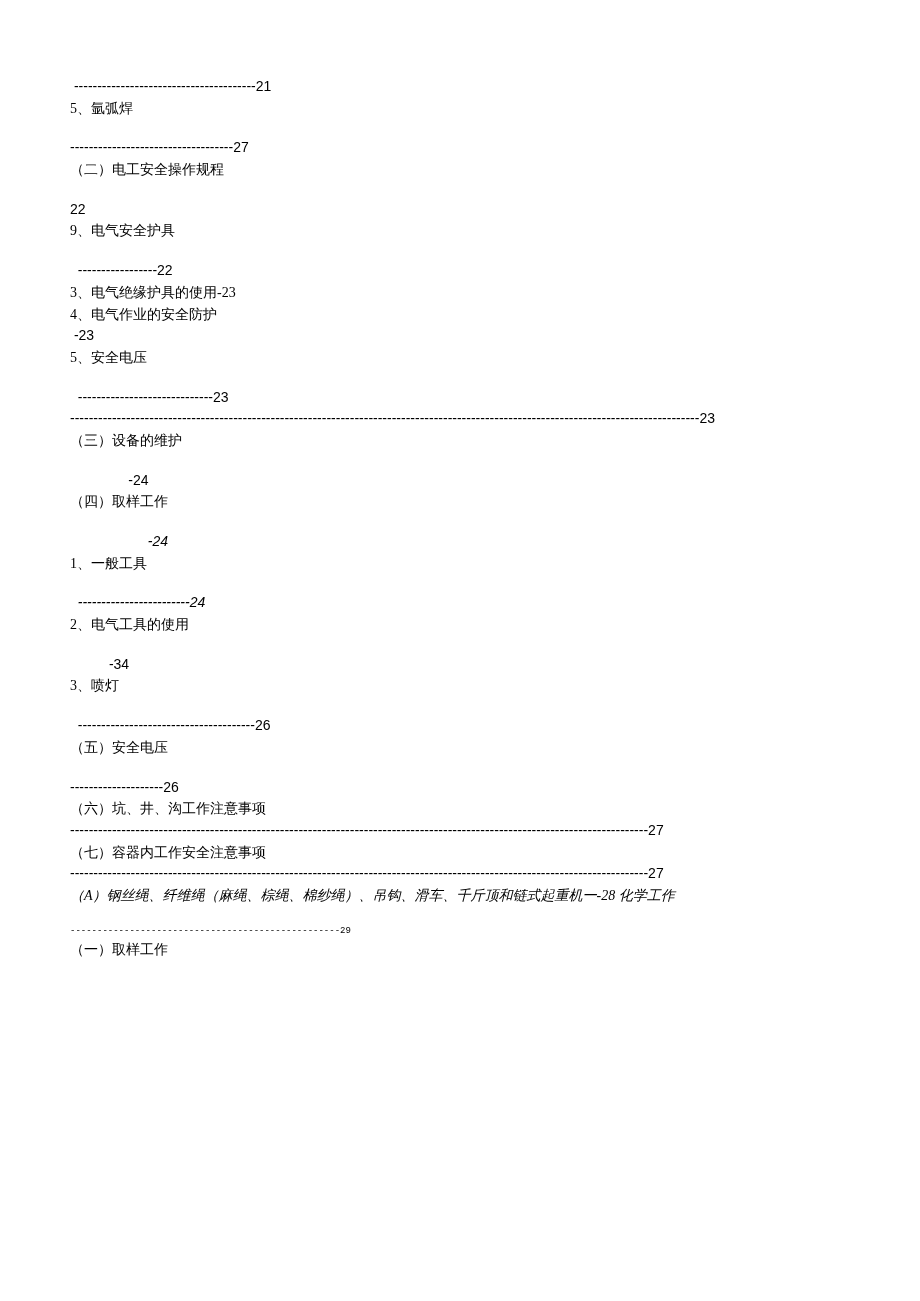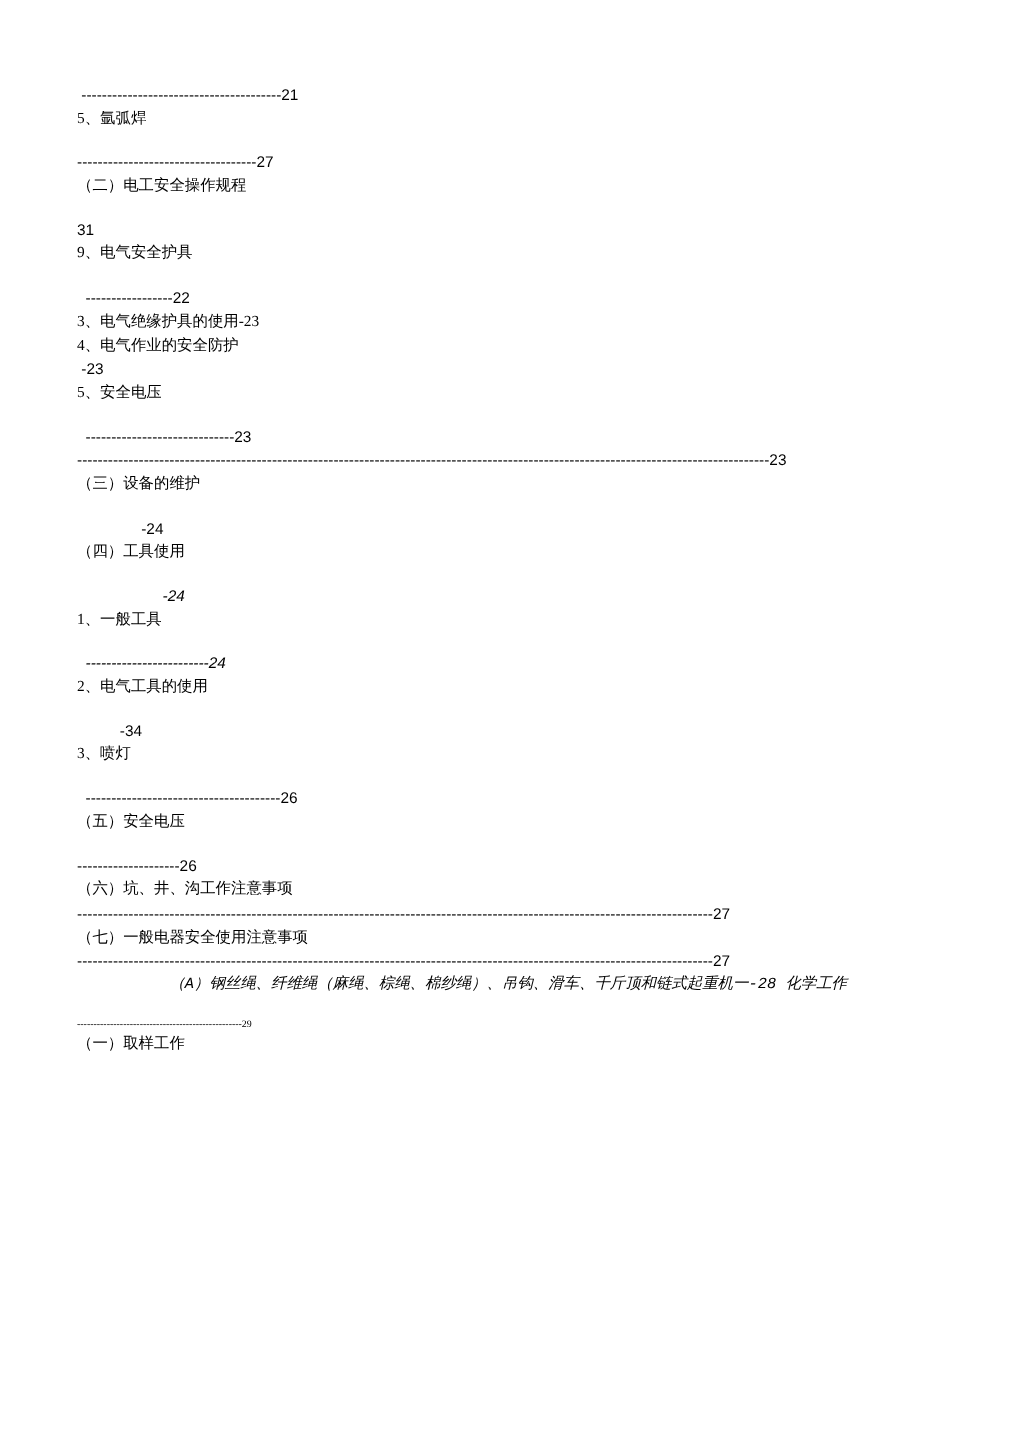--- a/index.html
+++ b/index.html
@@ -25,74 +25,73 @@
   .gap {
     height: 18px;
   }
   .arial {
     font-family: Arial, sans-serif;
   }
   .italic {
     font-style: italic;
   }
   .times {
-    font-family: Liberation Mono, monospace;
-    text-align: center;
+    font-family: Liberation Serif, serif;
   }
   .smallline {
     font-size: 9px;
-    font-family: Liberation Serif, serif;
+    font-family: Liberation Mono, monospace;
   }
   .dashed-full {
     white-space: nowrap;
     overflow: hidden;
   }
 </style>
 </head>
 <body>
 
 <div class="page">
   <div id="content">
       <p class="line arial"> ---------------------------------------21</p>
       <p class="line">5、氩弧焊</p>
       <div class="gap"></div>
       <p class="line arial">-----------------------------------27</p>
       <p class="line">（二）电工安全操作规程</p>
       <div class="gap"></div>
-      <p class="line arial">31</p>
+      <p class="line arial">22</p>
       <p class="line">9、电气安全护具</p>
       <div class="gap"></div>
       <p class="line arial">  -----------------22</p>
       <p class="line">3、电气绝缘护具的使用-23</p>
       <p class="line">4、电气作业的安全防护</p>
       <p class="line arial"> -23</p>
       <p class="line">5、安全电压</p>
       <div class="gap"></div>
       <p class="line arial">  -----------------------------23</p>
       <p class="line arial dashed-full">  ---------------------------------------------------------------------------------------------------------------------------------------23</p>
       <p class="line">（三）设备的维护</p>
       <div class="gap"></div>
       <p class="line arial">               -24</p>
-      <p class="line">（四）工具使用</p>
+      <p class="line">（四）取样工作</p>
       <div class="gap"></div>
       <p class="line arial italic">                    -24</p>
       <p class="line">1、一般工具</p>
       <div class="gap"></div>
       <p class="line arial italic">  ------------------------24</p>
       <p class="line">2、电气工具的使用</p>
       <div class="gap"></div>
       <p class="line arial">          -34</p>
       <p class="line">3、喷灯</p>
       <div class="gap"></div>
       <p class="line arial">  --------------------------------------26</p>
       <p class="line">（五）安全电压</p>
       <div class="gap"></div>
       <p class="line arial">--------------------26</p>
       <p class="line">（六）坑、井、沟工作注意事项</p>
       <p class="line arial dashed-full"> ----------------------------------------------------------------------------------------------------------------------------27</p>
-      <p class="line">（七）一般电器安全使用注意事项</p>
+      <p class="line">（七）容器内工作安全注意事项</p>
       <p class="line arial dashed-full"> ----------------------------------------------------------------------------------------------------------------------------27</p>
       <p class="line times italic">（A）钢丝绳、纤维绳（麻绳、棕绳、棉纱绳）、吊钩、滑车、千斤顶和链式起重机一-28 化学工作</p>
       <div class="gap"></div>
       <p class="line smallline">--------------------------------------------------29</p>
       <p class="line">（一）取样工作</p>
     </div>
 </div>
 
 </body></html>

